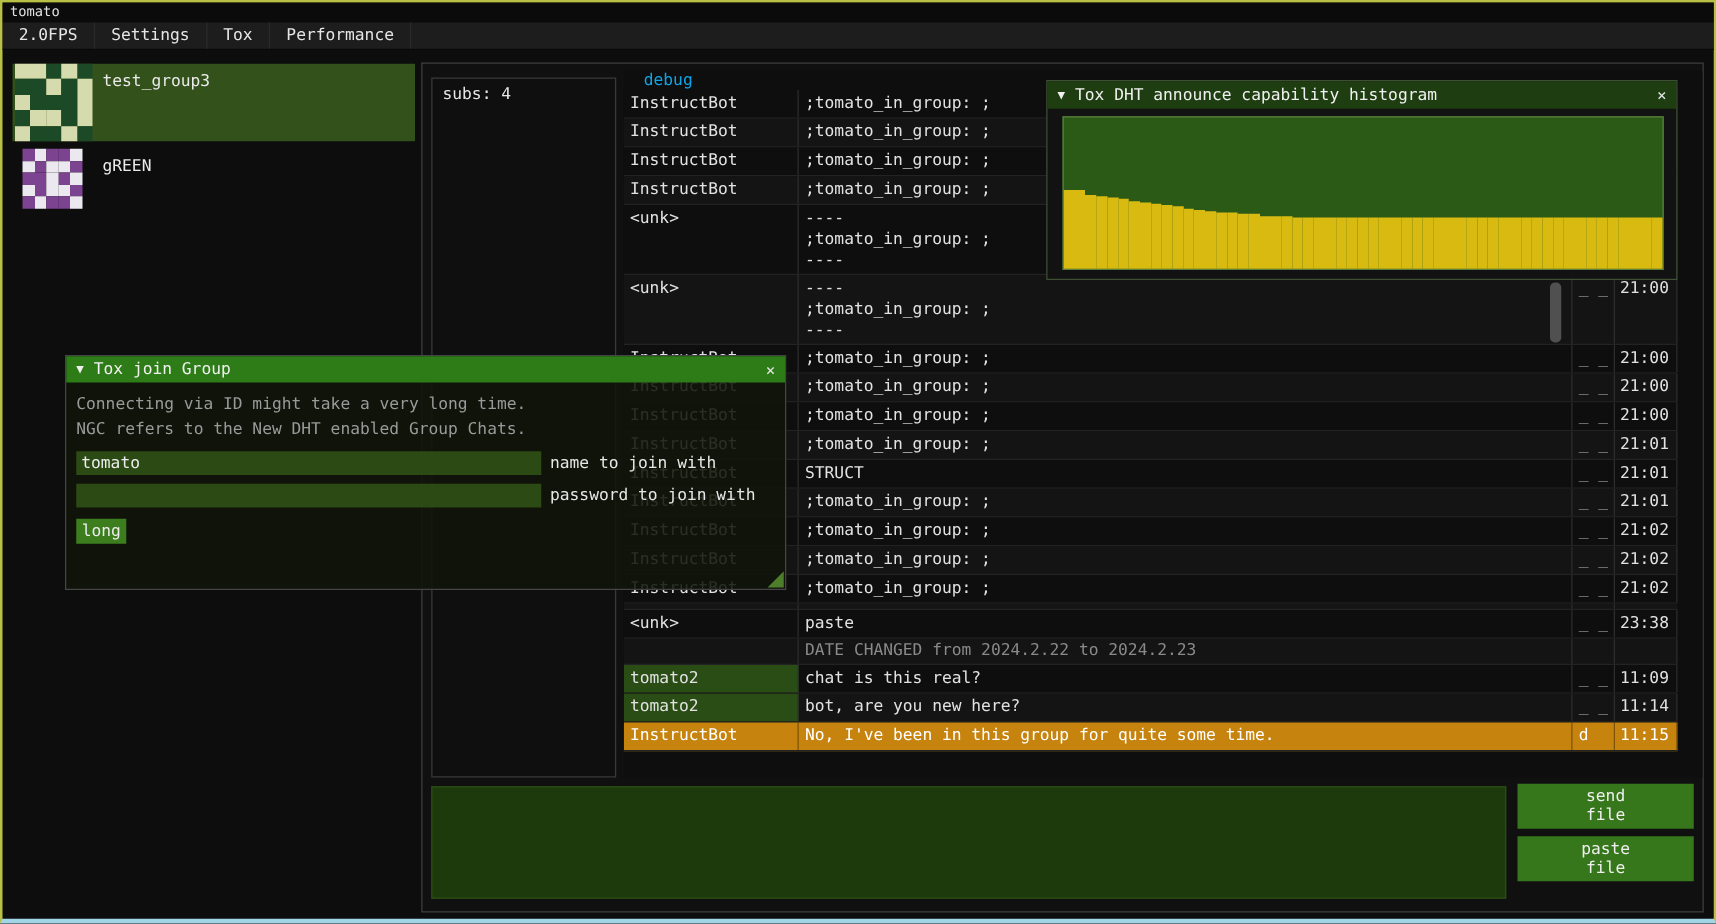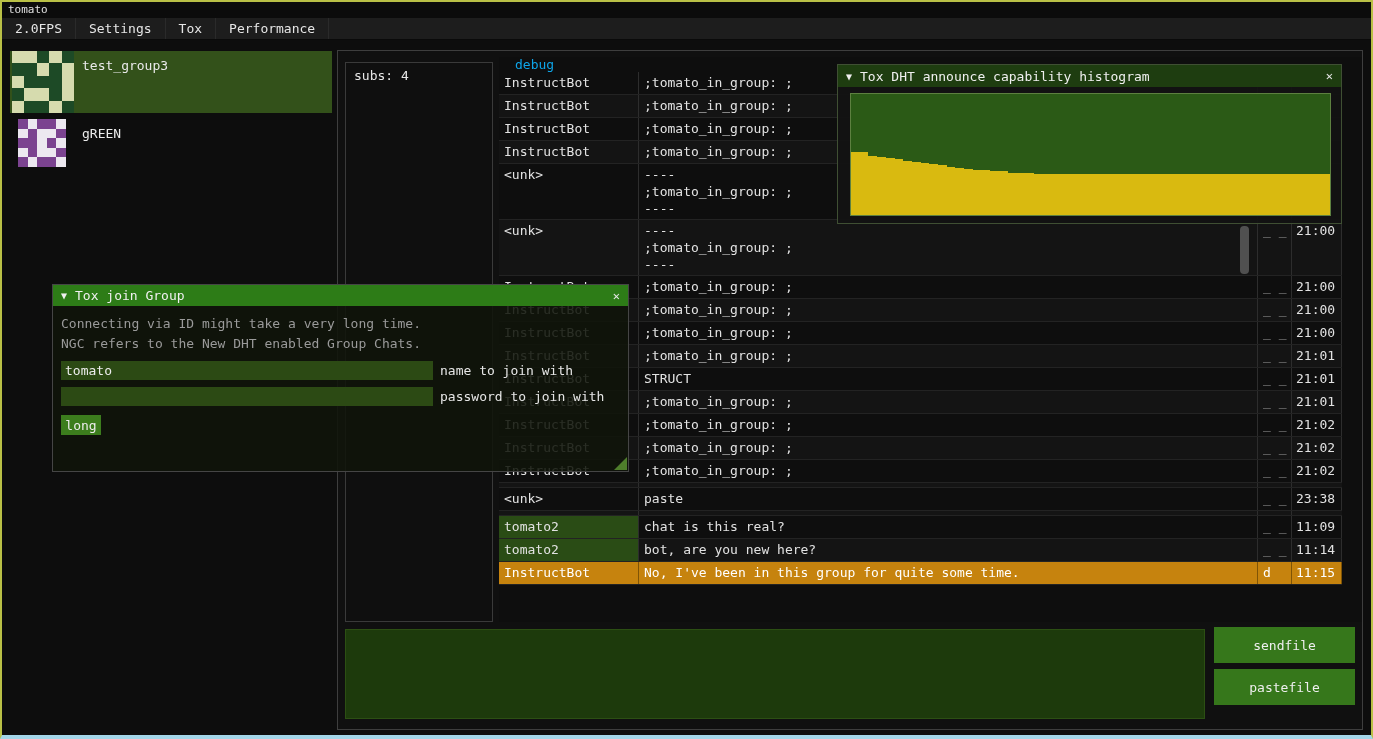--- a/index.html
+++ b/index.html
@@ -42,21 +42,21 @@
   .cell.marks { color:#9b9b9b; }
   .cell.time { padding:2px 4px; }
   .name.self { background:#2a4c15; }
   .crow.highlight, .crow.highlight.alt { background:#c6830e; }
   .highlight .cell { color:#ffffff; border-right-color:rgba(70,45,0,0.55); }
   .system-text { color:#8a8a8a; }
   .chat-scroll { position:absolute; left:741px; top:169px; width:9px; height:48px; background:#505050; border-radius:4px; }
 
   
   .composer-input { position:absolute; left:343px; top:627px; width:860px; height:90px; background:#1d3a0c; border:1px solid #2c4f13; color:#e6e6e6; font-size:13px; resize:none; outline:none; }
-  .btn-file { position:absolute; left:1212px; width:141px; height:36px; background:#36771b; border:none; color:#efefef; font-size:13px; line-height:15px; display:flex; align-items:center; justify-content:center; cursor:pointer; }
+  .btn-file { position:absolute; left:1212px; width:141px; height:36px; background:#36771b; border:none; color:#efefef; font-size:13px; line-height:15px; display:flex; flex-direction:column; align-items:center; justify-content:center; cursor:pointer; }
   .btn-file.send { top:625px; }
   .btn-file.paste { top:667px; }
 
   
   .fwin-title { height:21px; display:flex; align-items:center; padding:0 8px; font-size:13px; color:#f0f0f0; gap:8px; }
   .fwin-title .t { flex:1; white-space:nowrap; overflow:hidden; }
   .close-x { cursor:pointer; color:#e8e8e8; font-size:12px; }
   .collapse { font-size:10px; }
 
   .hist-window { position:absolute; left:835px; top:62px; width:505px; height:160px; z-index:5; background:rgba(18,18,18,0.93); border:1px solid #3f4f33; }
@@ -294,20 +294,21 @@
         <div class="crow">
           <div class="cell name">&lt;unk&gt;</div>
           <div class="cell msg">
             <div class="line">paste</div>
           </div>
           <div class="cell marks">_ _</div>
           <div class="cell time">23:38</div>
         </div>
         <div class="crow alt sysrow">
           <div class="cell name"></div>
+          <div class="cell msg system-text">DATE CHANGED from 2024.2.22 to 2024.2.23</div>
           <div class="cell marks"></div>
           <div class="cell time"></div>
         </div>
         <div class="crow">
           <div class="cell name self">tomato2</div>
           <div class="cell msg">
             <div class="line">chat is this real?</div>
           </div>
           <div class="cell marks">_ _</div>
           <div class="cell time">11:09</div>

